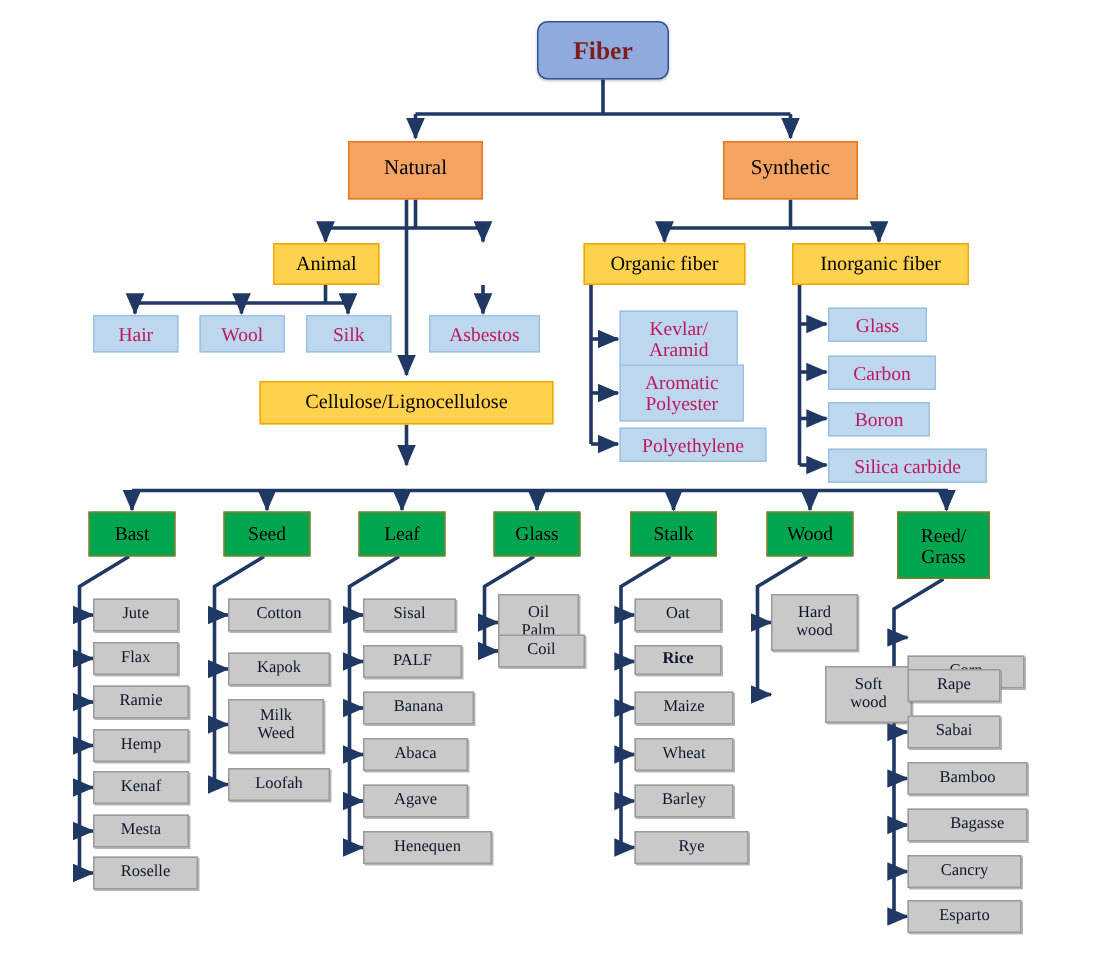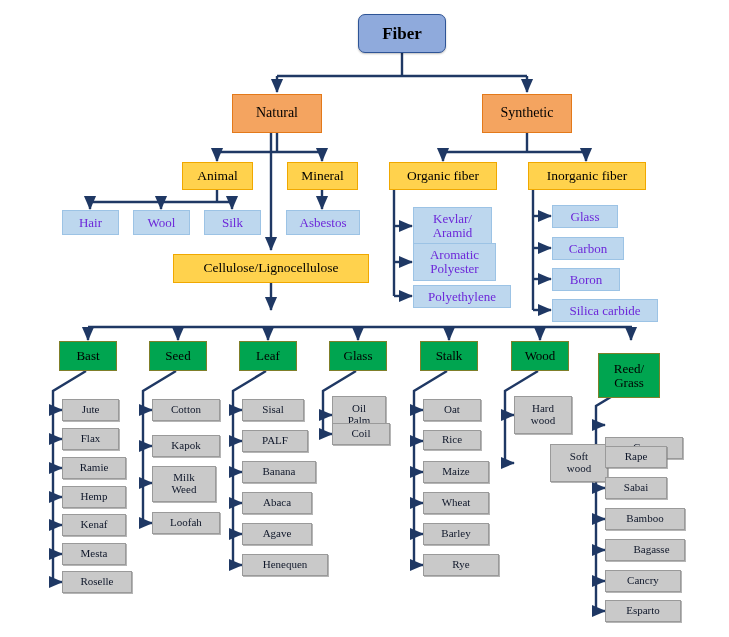--- a/index.html
+++ b/index.html
@@ -2,25 +2,25 @@
 <html><head>
 <meta charset="utf-8">
 <style>
   html,body{margin:0;padding:0;background:#fff;}
   #stage{position:relative;width:729px;height:637px;background:#ffffff;
          font-family:"Liberation Serif",serif;overflow:hidden;}
   svg.links{position:absolute;left:0;top:0;width:729px;height:637px;pointer-events:none;}
   .node{position:absolute;box-sizing:border-box;display:flex;align-items:center;
         justify-content:center;text-align:center;line-height:1.05;}
   .n-root{background:#8FAADC;border:1.5px solid #2E5496;border-radius:7px;
-          color:#000000;font-weight:bold;font-size:17px;
+          color:#7f1d1d;font-weight:bold;font-size:17px;
           box-shadow:0 1px 2px rgba(0,0,0,.25);}
   .n-orange{background:#F4A460;border:1.5px solid #E3791A;color:#000000;font-size:14px;}
   .n-yellow{background:#FFD24D;border:1.5px solid #F0A800;color:#000;font-size:13.5px;}
-  .n-blue{background:#BDD7EE;border:1px solid #9CC3E5;color:#6d28d9;font-size:13px;text-align:right;}
+  .n-blue{background:#BDD7EE;border:1px solid #9CC3E5;color:#be185d;font-size:13px;text-align:right;}
   .n-green{background:#00A550;border:1.5px solid #7F7F2A;color:#000;font-size:13px;}
   .n-gray{background:#C9C9C9;border:1px solid #9A9A9A;color:#0f172a;font-size:11px;
           box-shadow:1px 1px 0 rgba(120,120,120,.55);}
   .two-line{flex-direction:column;}
 </style>
 </head>
 <body>
 
 <div id="stage">
 
@@ -143,21 +143,20 @@
       <path d="M596,611 L605,611" marker-end="url(#ar)"></path>
     </g>
   </svg>
 
   <div class="node n-root" style="left:358px;top:14px;width:88px;height:39px;">Fiber</div>
 
   <div class="node n-orange" style="left:232px;top:94px;width:90px;height:39px;">Natural</div>
   <div class="node n-orange" style="left:482px;top:94px;width:90px;height:39px;">Synthetic</div>
 
   <div class="node n-yellow" style="left:182px;top:162px;width:71px;height:28px;">Animal</div>
-  <div class="node n-yellow" style="left:287px;top:162px;width:71px;height:28px;">Mineral</div>
   <div class="node n-yellow" style="left:389px;top:162px;width:108px;height:28px;">Organic fiber</div>
   <div class="node n-yellow" style="left:528px;top:162px;width:118px;height:28px;">Inorganic fiber</div>
 
   <div class="node n-blue" style="left:62px;top:210px;width:57px;height:25px;">Hair</div>
   <div class="node n-blue" style="left:133px;top:210px;width:57px;height:25px;">Wool</div>
   <div class="node n-blue" style="left:204px;top:210px;width:57px;height:25px;">Silk</div>
 
   <div class="node n-blue" style="left:286px;top:210px;width:74px;height:25px;">Asbestos</div>
 
   <div class="node n-blue two-line" style="left:413px;top:207px;width:79px;height:38px;">
@@ -176,21 +175,21 @@
   <div class="node n-blue" style="left:552px;top:299px;width:106px;height:23px;">Silica carbide</div>
 
   <div class="node n-yellow" style="left:173px;top:254px;width:196px;height:29px;">Cellulose/Lignocellulose</div>
 
   <div class="node n-green" style="left:59px;top:341px;width:58px;height:30px;">Bast</div>
   <div class="node n-green" style="left:149px;top:341px;width:58px;height:30px;">Seed</div>
   <div class="node n-green" style="left:239px;top:341px;width:58px;height:30px;">Leaf</div>
   <div class="node n-green" style="left:329px;top:341px;width:58px;height:30px;">Glass</div>
   <div class="node n-green" style="left:420px;top:341px;width:58px;height:30px;">Stalk</div>
   <div class="node n-green" style="left:511px;top:341px;width:58px;height:30px;">Wood</div>
-  <div class="node n-green two-line" style="left:598px;top:341px;width:62px;height:45px;margin-top:12px;">
+  <div class="node n-green two-line" style="left:598px;top:341px;width:62px;height:45px;">
     <span>Reed/</span>
     <span>Grass</span>
   </div>
 
   <div class="node n-gray" style="left:62px;top:399px;width:57px;height:22px;">Jute</div>
   <div class="node n-gray" style="left:62px;top:428px;width:57px;height:22px;">Flax</div>
   <div class="node n-gray" style="left:62px;top:457px;width:64px;height:22px;">Ramie</div>
   <div class="node n-gray" style="left:62px;top:486px;width:64px;height:22px;">Hemp</div>
   <div class="node n-gray" style="left:62px;top:514px;width:64px;height:22px;">Kenaf</div>
   <div class="node n-gray" style="left:62px;top:543px;width:64px;height:22px;">Mesta</div>
@@ -211,21 +210,21 @@
   <div class="node n-gray" style="left:242px;top:523px;width:70px;height:22px;">Agave</div>
   <div class="node n-gray" style="left:242px;top:554px;width:86px;height:22px;">Henequen</div>
 
   <div class="node n-gray two-line" style="left:332px;top:396px;width:54px;height:38px;">
     <span>Oil</span>
     <span>Palm</span>
   </div>
   <div class="node n-gray" style="left:332px;top:423px;width:58px;height:22px;">Coil</div>
 
   <div class="node n-gray" style="left:423px;top:399px;width:58px;height:22px;">Oat</div>
-  <div class="node n-gray" style="left:423px;top:430px;width:58px;height:20px;">Rice</div>
+  <div class="node n-gray" style="left:423px;top:430px;width:58px;height:20px;font-weight:bold;">Rice</div>
   <div class="node n-gray" style="left:423px;top:461px;width:66px;height:22px;">Maize</div>
   <div class="node n-gray" style="left:423px;top:492px;width:66px;height:22px;">Wheat</div>
   <div class="node n-gray" style="left:423px;top:523px;width:66px;height:22px;">Barley</div>
   <div class="node n-gray" style="left:423px;top:554px;width:76px;height:22px;">Rye</div>
 
   <div class="node n-gray two-line" style="left:514px;top:396px;width:58px;height:38px;">
     <span>Hard</span>
     <span>wood</span>
   </div>
   <div class="node n-gray two-line" style="left:514px;top:444px;width:58px;height:38px;margin-left:36px;">

